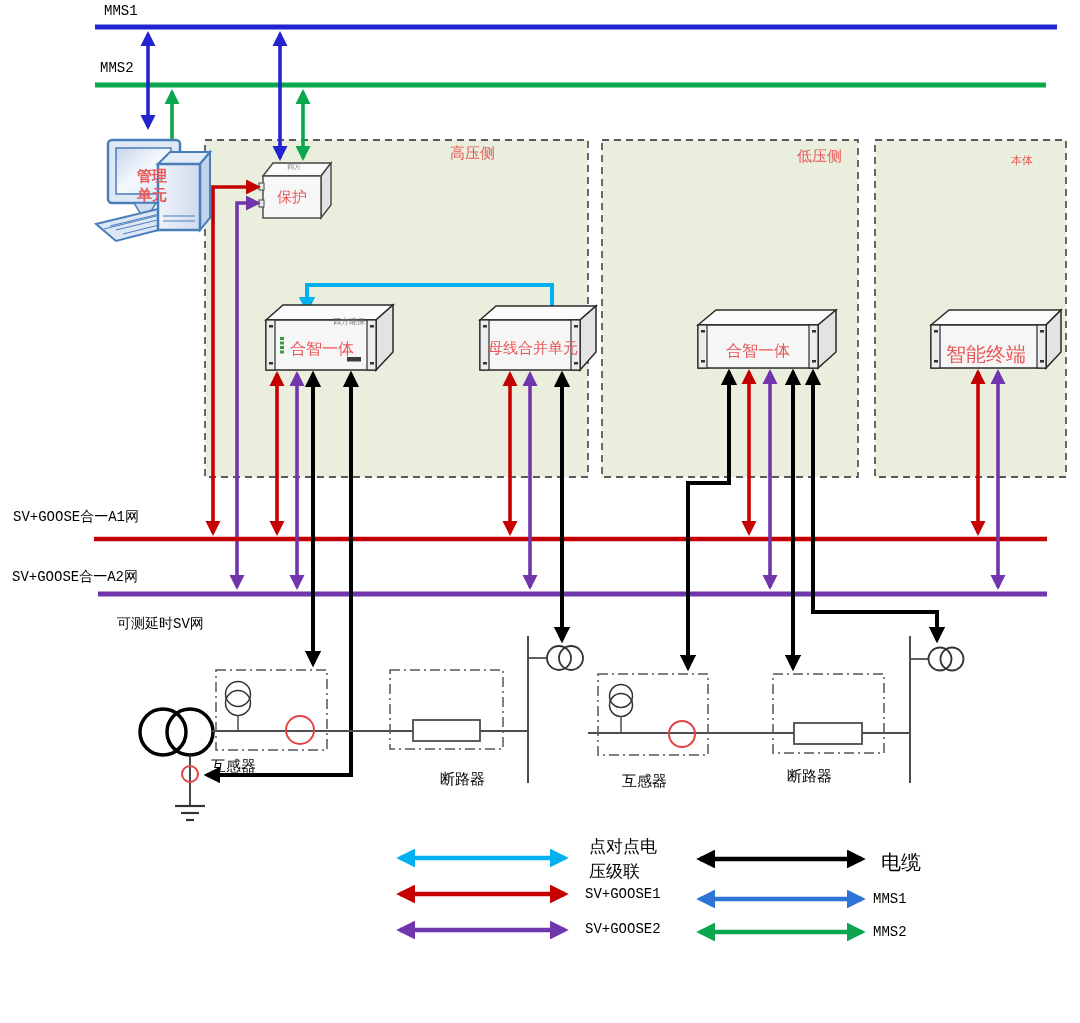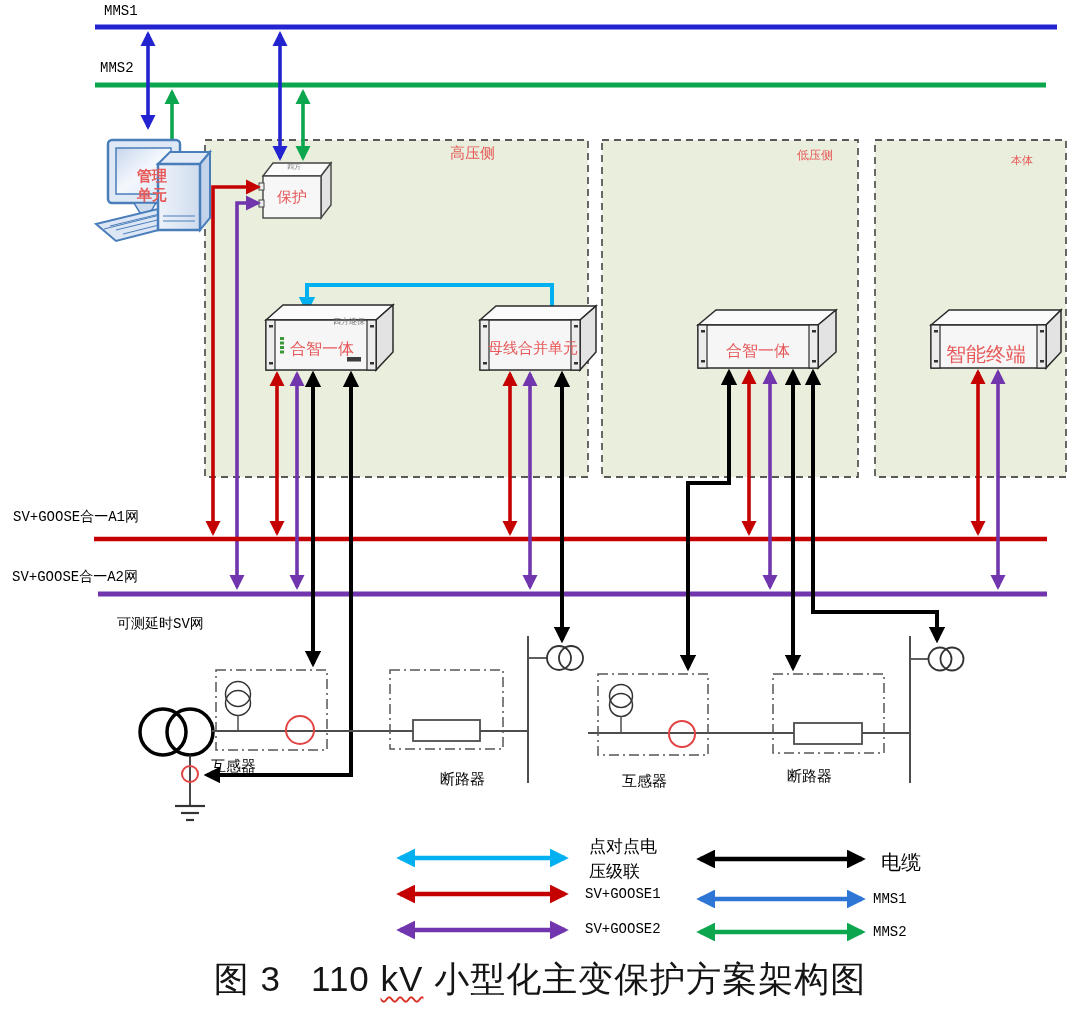--- a/index.html
+++ b/index.html
@@ -257,21 +257,21 @@
     <line x1="700" y1="932" x2="862" y2="932" stroke-width="4.5" marker-start="url(#aG)" marker-end="url(#aG)" stroke="#0ca64f"></line>
   </g>
 </svg>
 
 <div class="lbl mono" style="left:104px;top:3px;font-size:14px;">MMS1</div>
 <div class="lbl mono" style="left:100px;top:60px;font-size:14px;">MMS2</div>
 
 <div class="lbl red wrap" style="left:137px;top:166px;width:34px;font-size:15px;line-height:19px;font-weight:bold;">管理单元</div>
 
 <div class="lbl red" style="left:450px;top:144px;font-size:15px;">高压侧</div>
-<div class="lbl red" style="left:797px;top:147px;font-size:12px;">低压侧</div>
+<div class="lbl red" style="left:797px;top:147px;font-size:15px;">低压侧</div>
 <div class="lbl red" style="left:1011px;top:153px;font-size:11px;">本体</div>
 
 <div class="lbl tiny" style="left:287px;top:162px;font-size:7px;">四方</div>
 <div class="lbl red" style="left:266px;top:188px;width:52px;text-align:center;font-size:15px;">保护</div>
 
 <div class="lbl tiny" style="left:333px;top:316px;font-family:Liberation Serif, serif;">四方继保</div>
 <div class="lbl red" style="left:276px;top:339px;width:92px;text-align:center;font-size:16px;">合智一体</div>
 <div class="lbl red" style="left:482px;top:339px;width:96px;text-align:right;font-size:15px;">母线合并单元</div>
 <div class="lbl red" style="left:708px;top:341px;width:100px;text-align:center;font-size:16px;">合智一体</div>
 <div class="lbl red" style="left:938px;top:341px;width:96px;text-align:center;font-size:20px;">智能终端</div>
@@ -285,15 +285,14 @@
 <div class="lbl" style="left:622px;top:772px;font-size:15px;">互感器</div>
 <div class="lbl" style="left:787px;top:767px;font-size:15px;">断路器</div>
 
 <div class="lbl wrap" style="left:589px;top:834px;width:76px;font-size:17px;line-height:25px;">点对点电压级联</div>
 <div class="lbl mono" style="left:585px;top:886px;font-size:14px;">SV+GOOSE1</div>
 <div class="lbl mono" style="left:585px;top:921px;font-size:14px;">SV+GOOSE2</div>
 <div class="lbl" style="left:881px;top:849px;font-size:20px;">电缆</div>
 <div class="lbl mono" style="left:873px;top:891px;font-size:14px;">MMS1</div>
 <div class="lbl mono" style="left:873px;top:924px;font-size:14px;">MMS2</div>
 
-<div class="caption"><span>图 3</span><span class="gap"></span><span>110 </span><span class="kv">kV</span><span> 小型化主变保护方案架构图</span></div>
 
 </div>
 
 </body></html>

